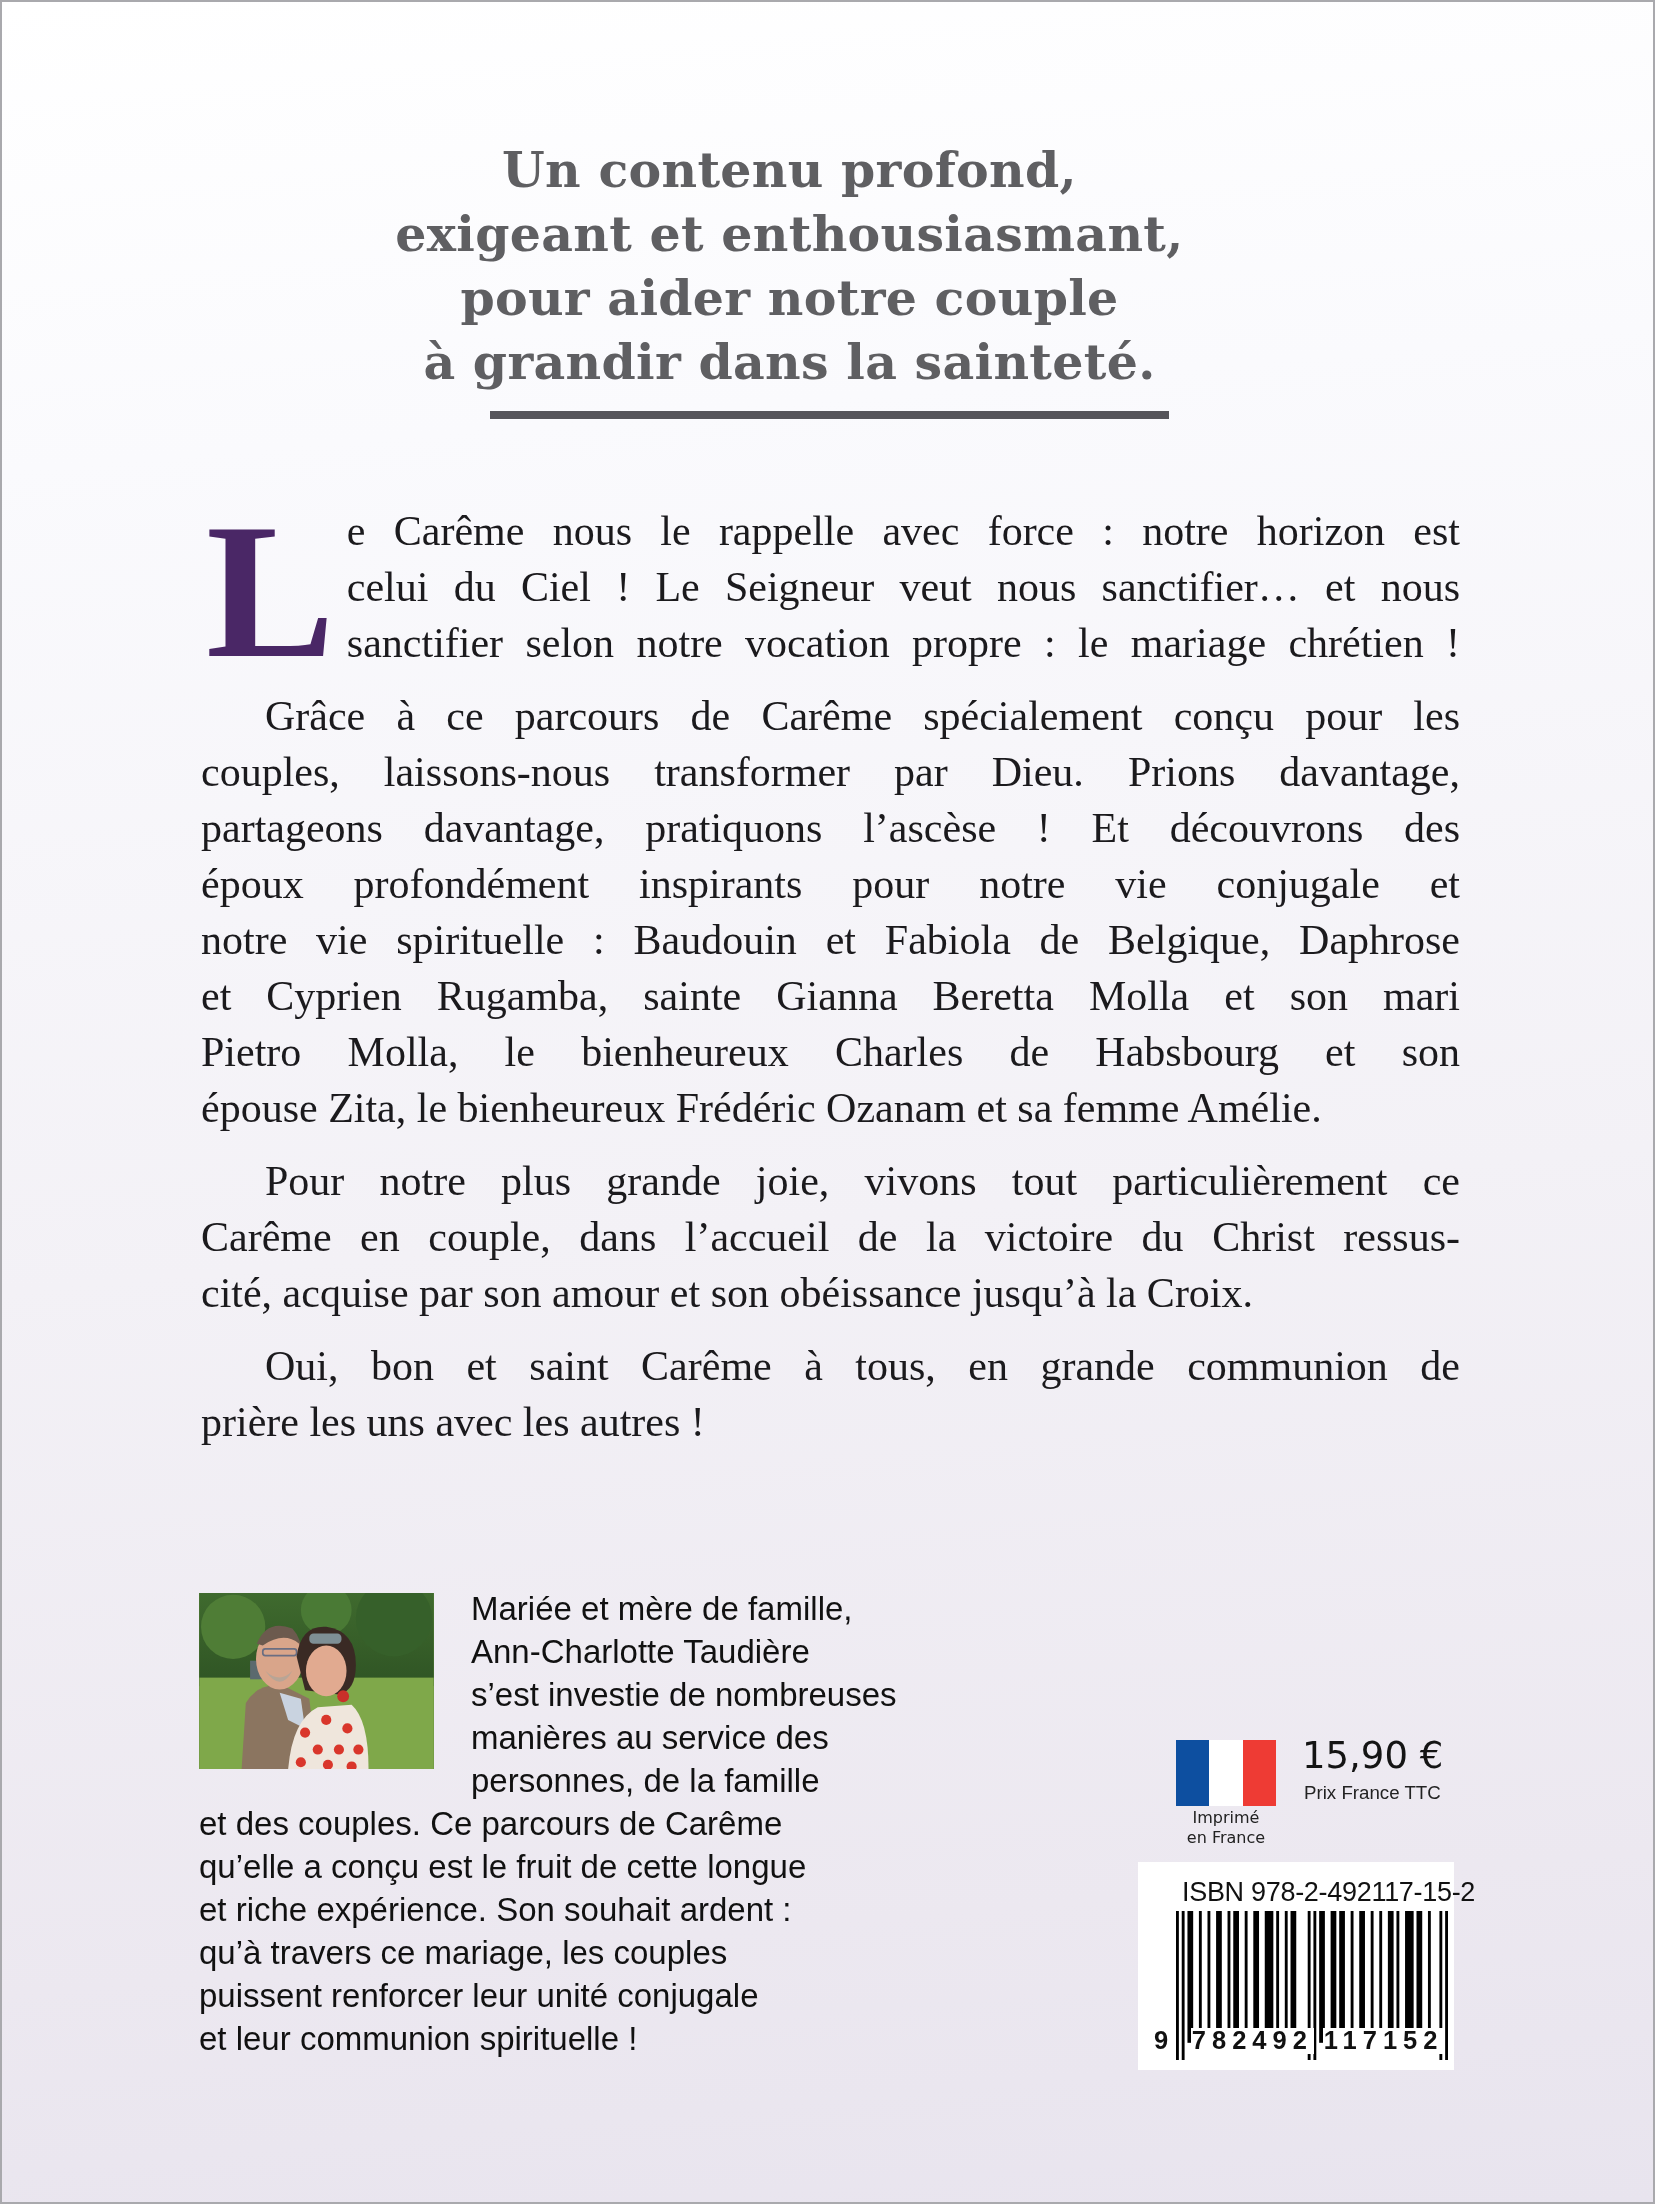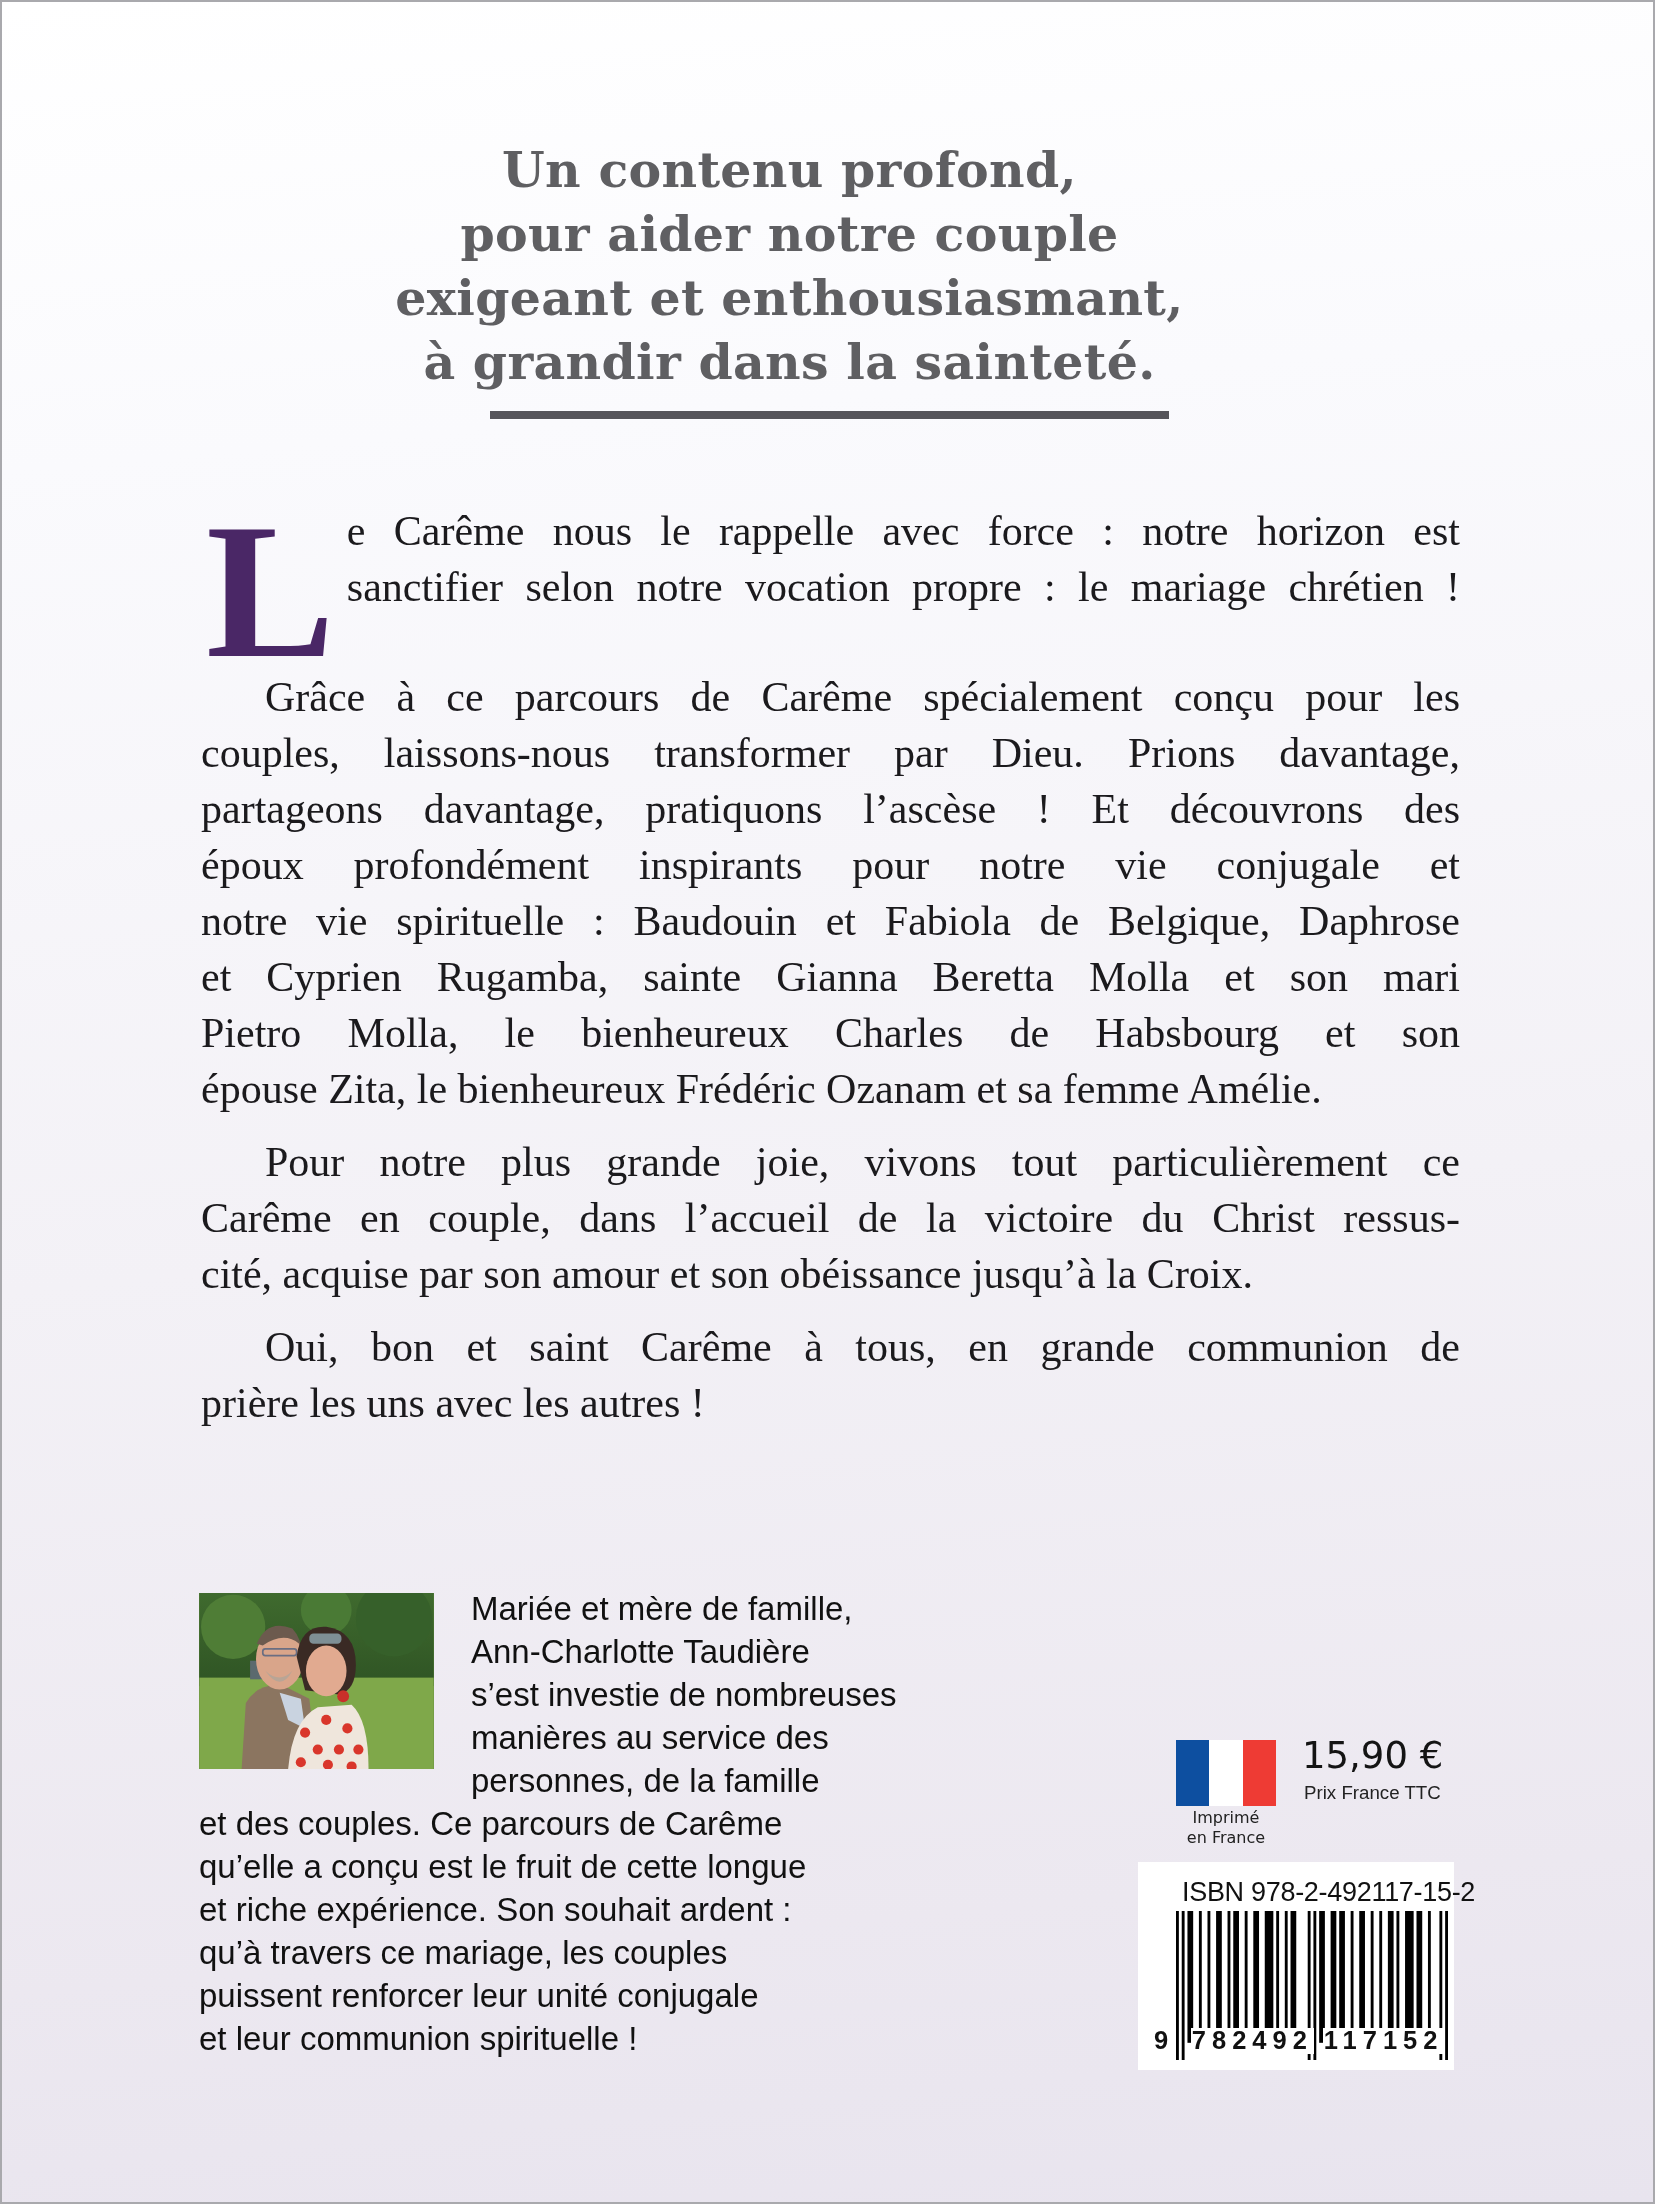--- a/index.html
+++ b/index.html
@@ -85,31 +85,32 @@
   }
   .ean-digits span { position: absolute; top: 166px; background: #fff; line-height: 25.5px; padding: 0 0.8px; }
 </style>
 </head>
 <body>
 
 <div class="page">
 
   <div class="headline">
     <div>Un contenu profond,</div>
+    <div>exigeant et enthousiasmant,</div>
     <div>pour aider notre couple</div>
-    <div>exigeant et enthousiasmant,</div>
     <div>à grandir dans la sainteté.</div>
   </div>
 
   <div class="divider"></div>
 
   <div class="body-text">
     <p class="first">
       <span class="dropcap">L</span>
       <span class="line">e Carême nous le rappelle avec force : notre horizon est</span>
+      <span class="line">celui du Ciel ! Le Seigneur veut nous sanctifier… et nous</span>
       <span class="line">sanctifier selon notre vocation propre : le mariage chrétien !</span>
     </p>
     <p style="clear:both;">
       <span class="line">Grâce à ce parcours de Carême spécialement conçu pour les</span>
       <span class="line" style="text-indent:0">couples, laissons-nous transformer par Dieu. Prions davantage,</span>
       <span class="line" style="text-indent:0">partageons davantage, pratiquons l’ascèse ! Et découvrons des</span>
       <span class="line" style="text-indent:0">époux profondément inspirants pour notre vie conjugale et</span>
       <span class="line" style="text-indent:0">notre vie spirituelle : Baudouin et Fabiola de Belgique, Daphrose</span>
       <span class="line" style="text-indent:0">et Cyprien Rugamba, sainte Gianna Beretta Molla et son mari</span>
       <span class="line" style="text-indent:0">Pietro Molla, le bienheureux Charles de Habsbourg et son</span>

